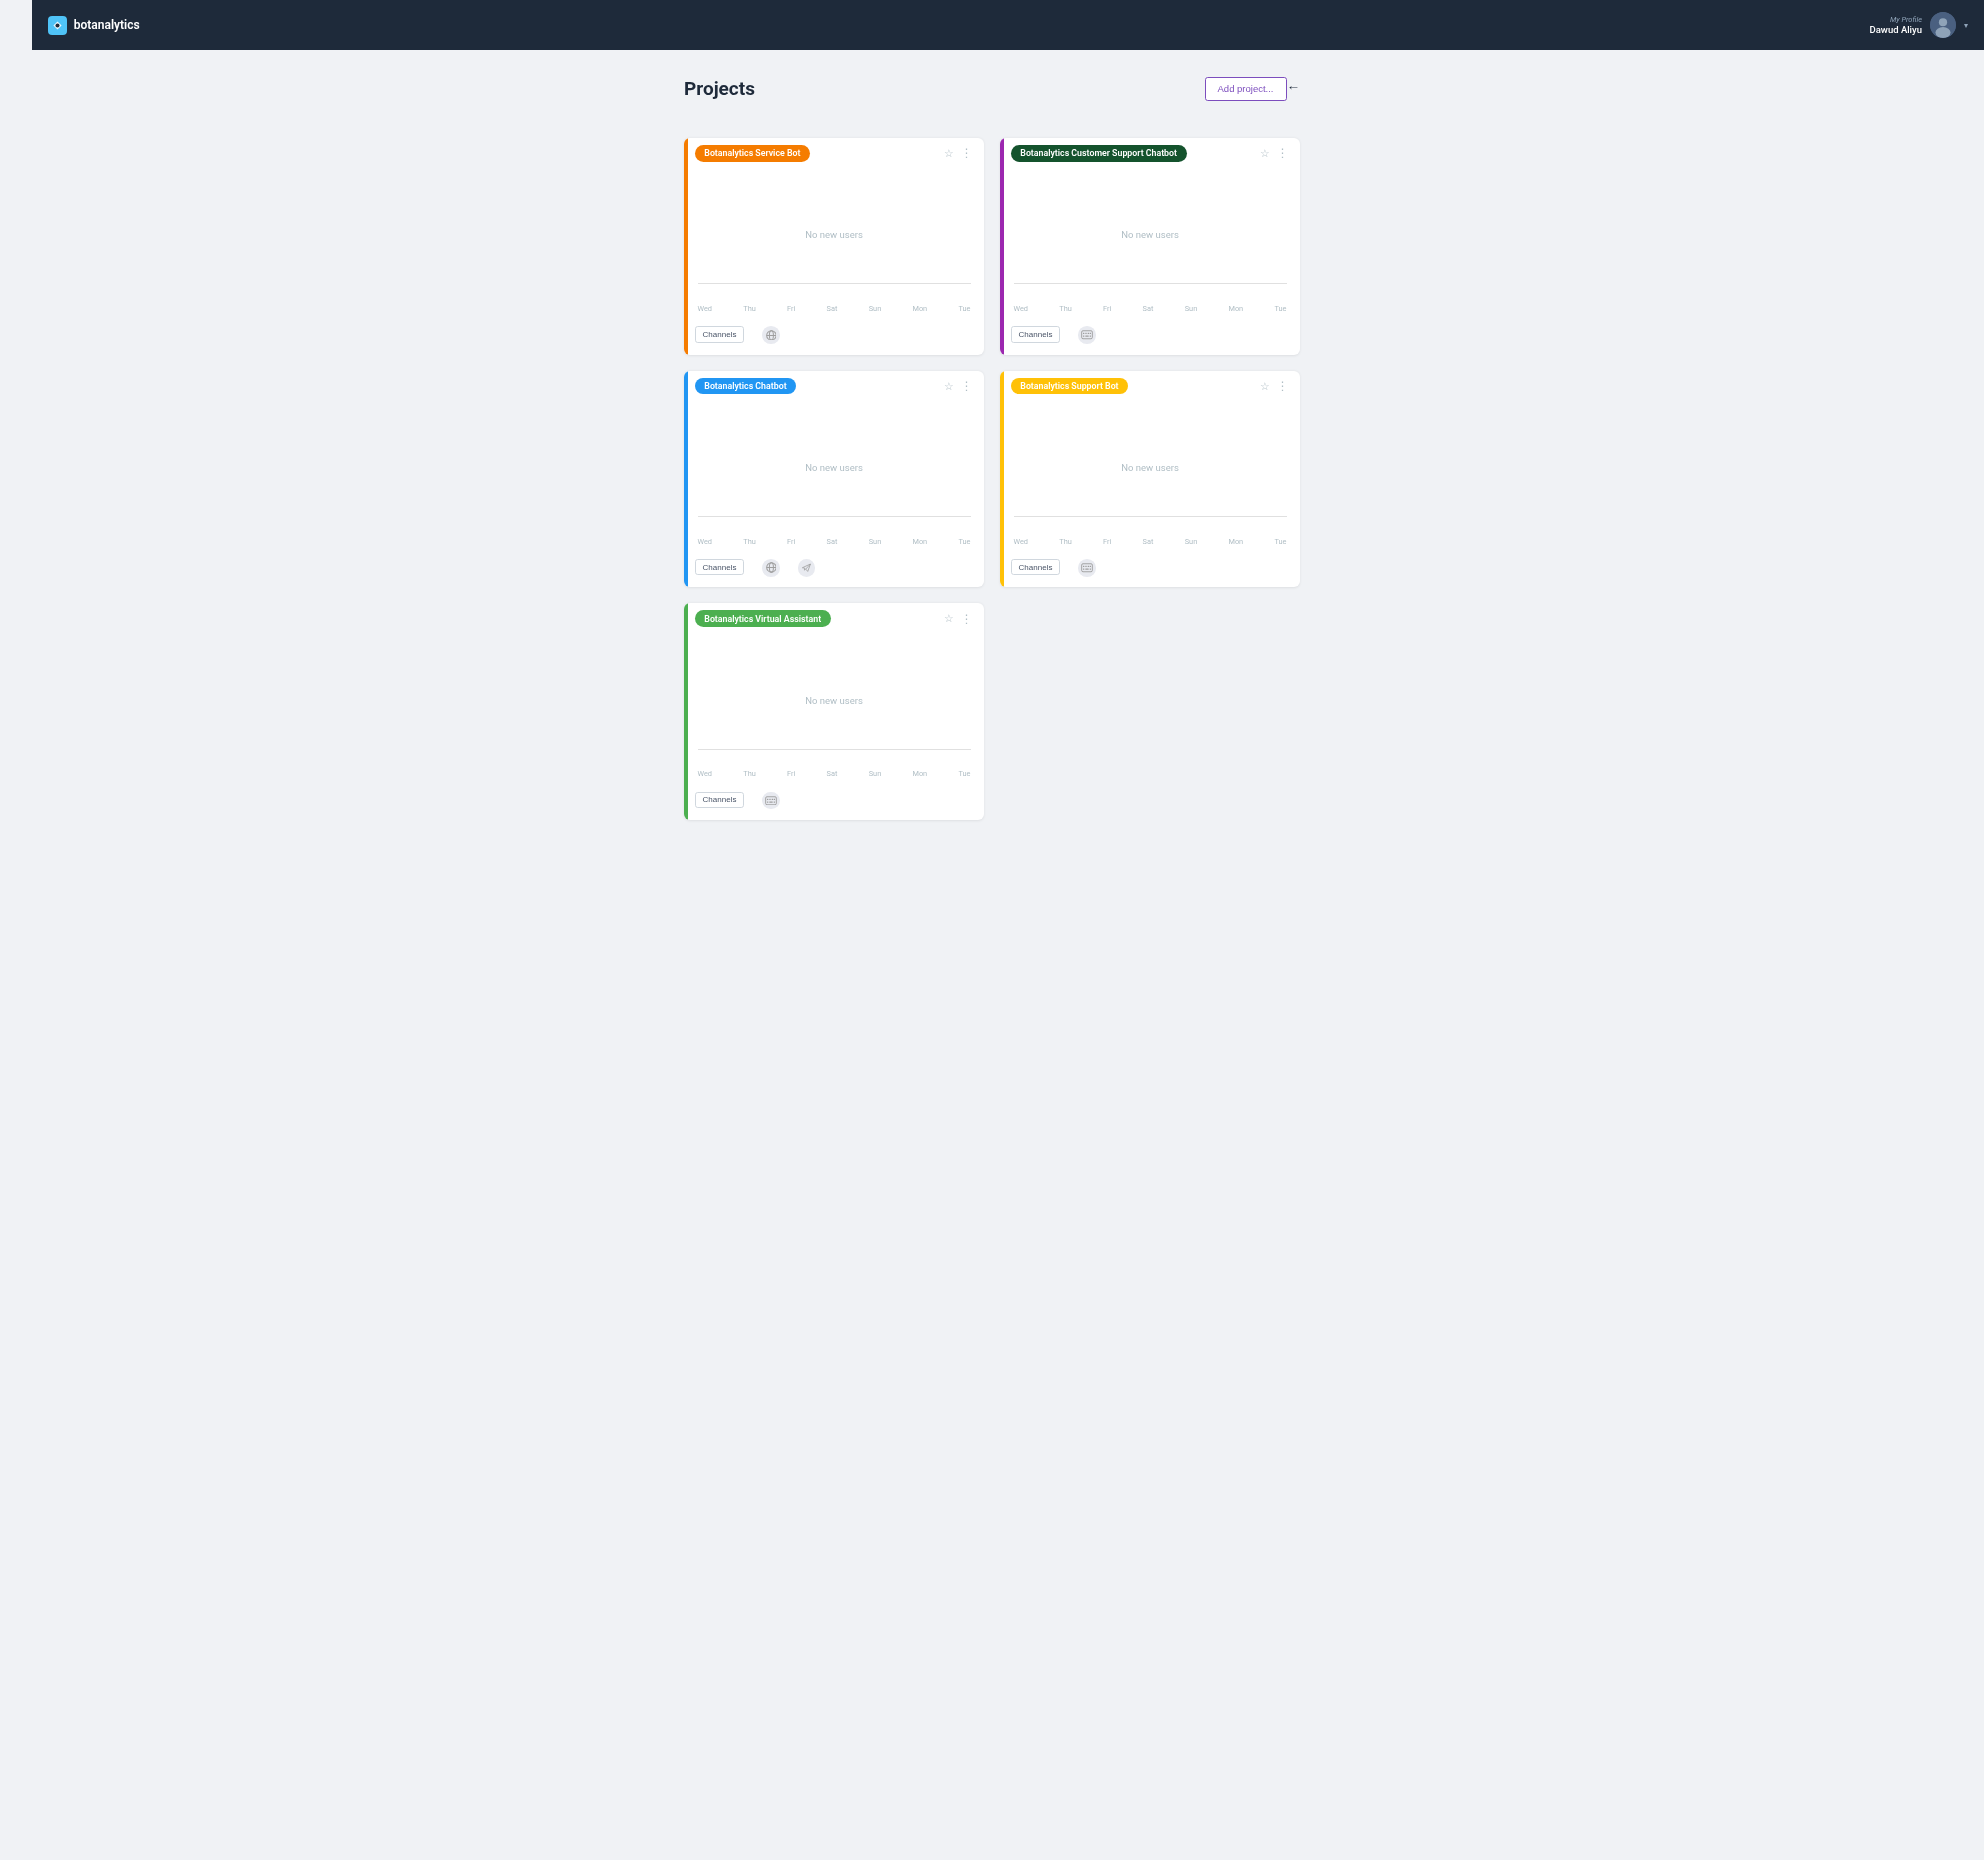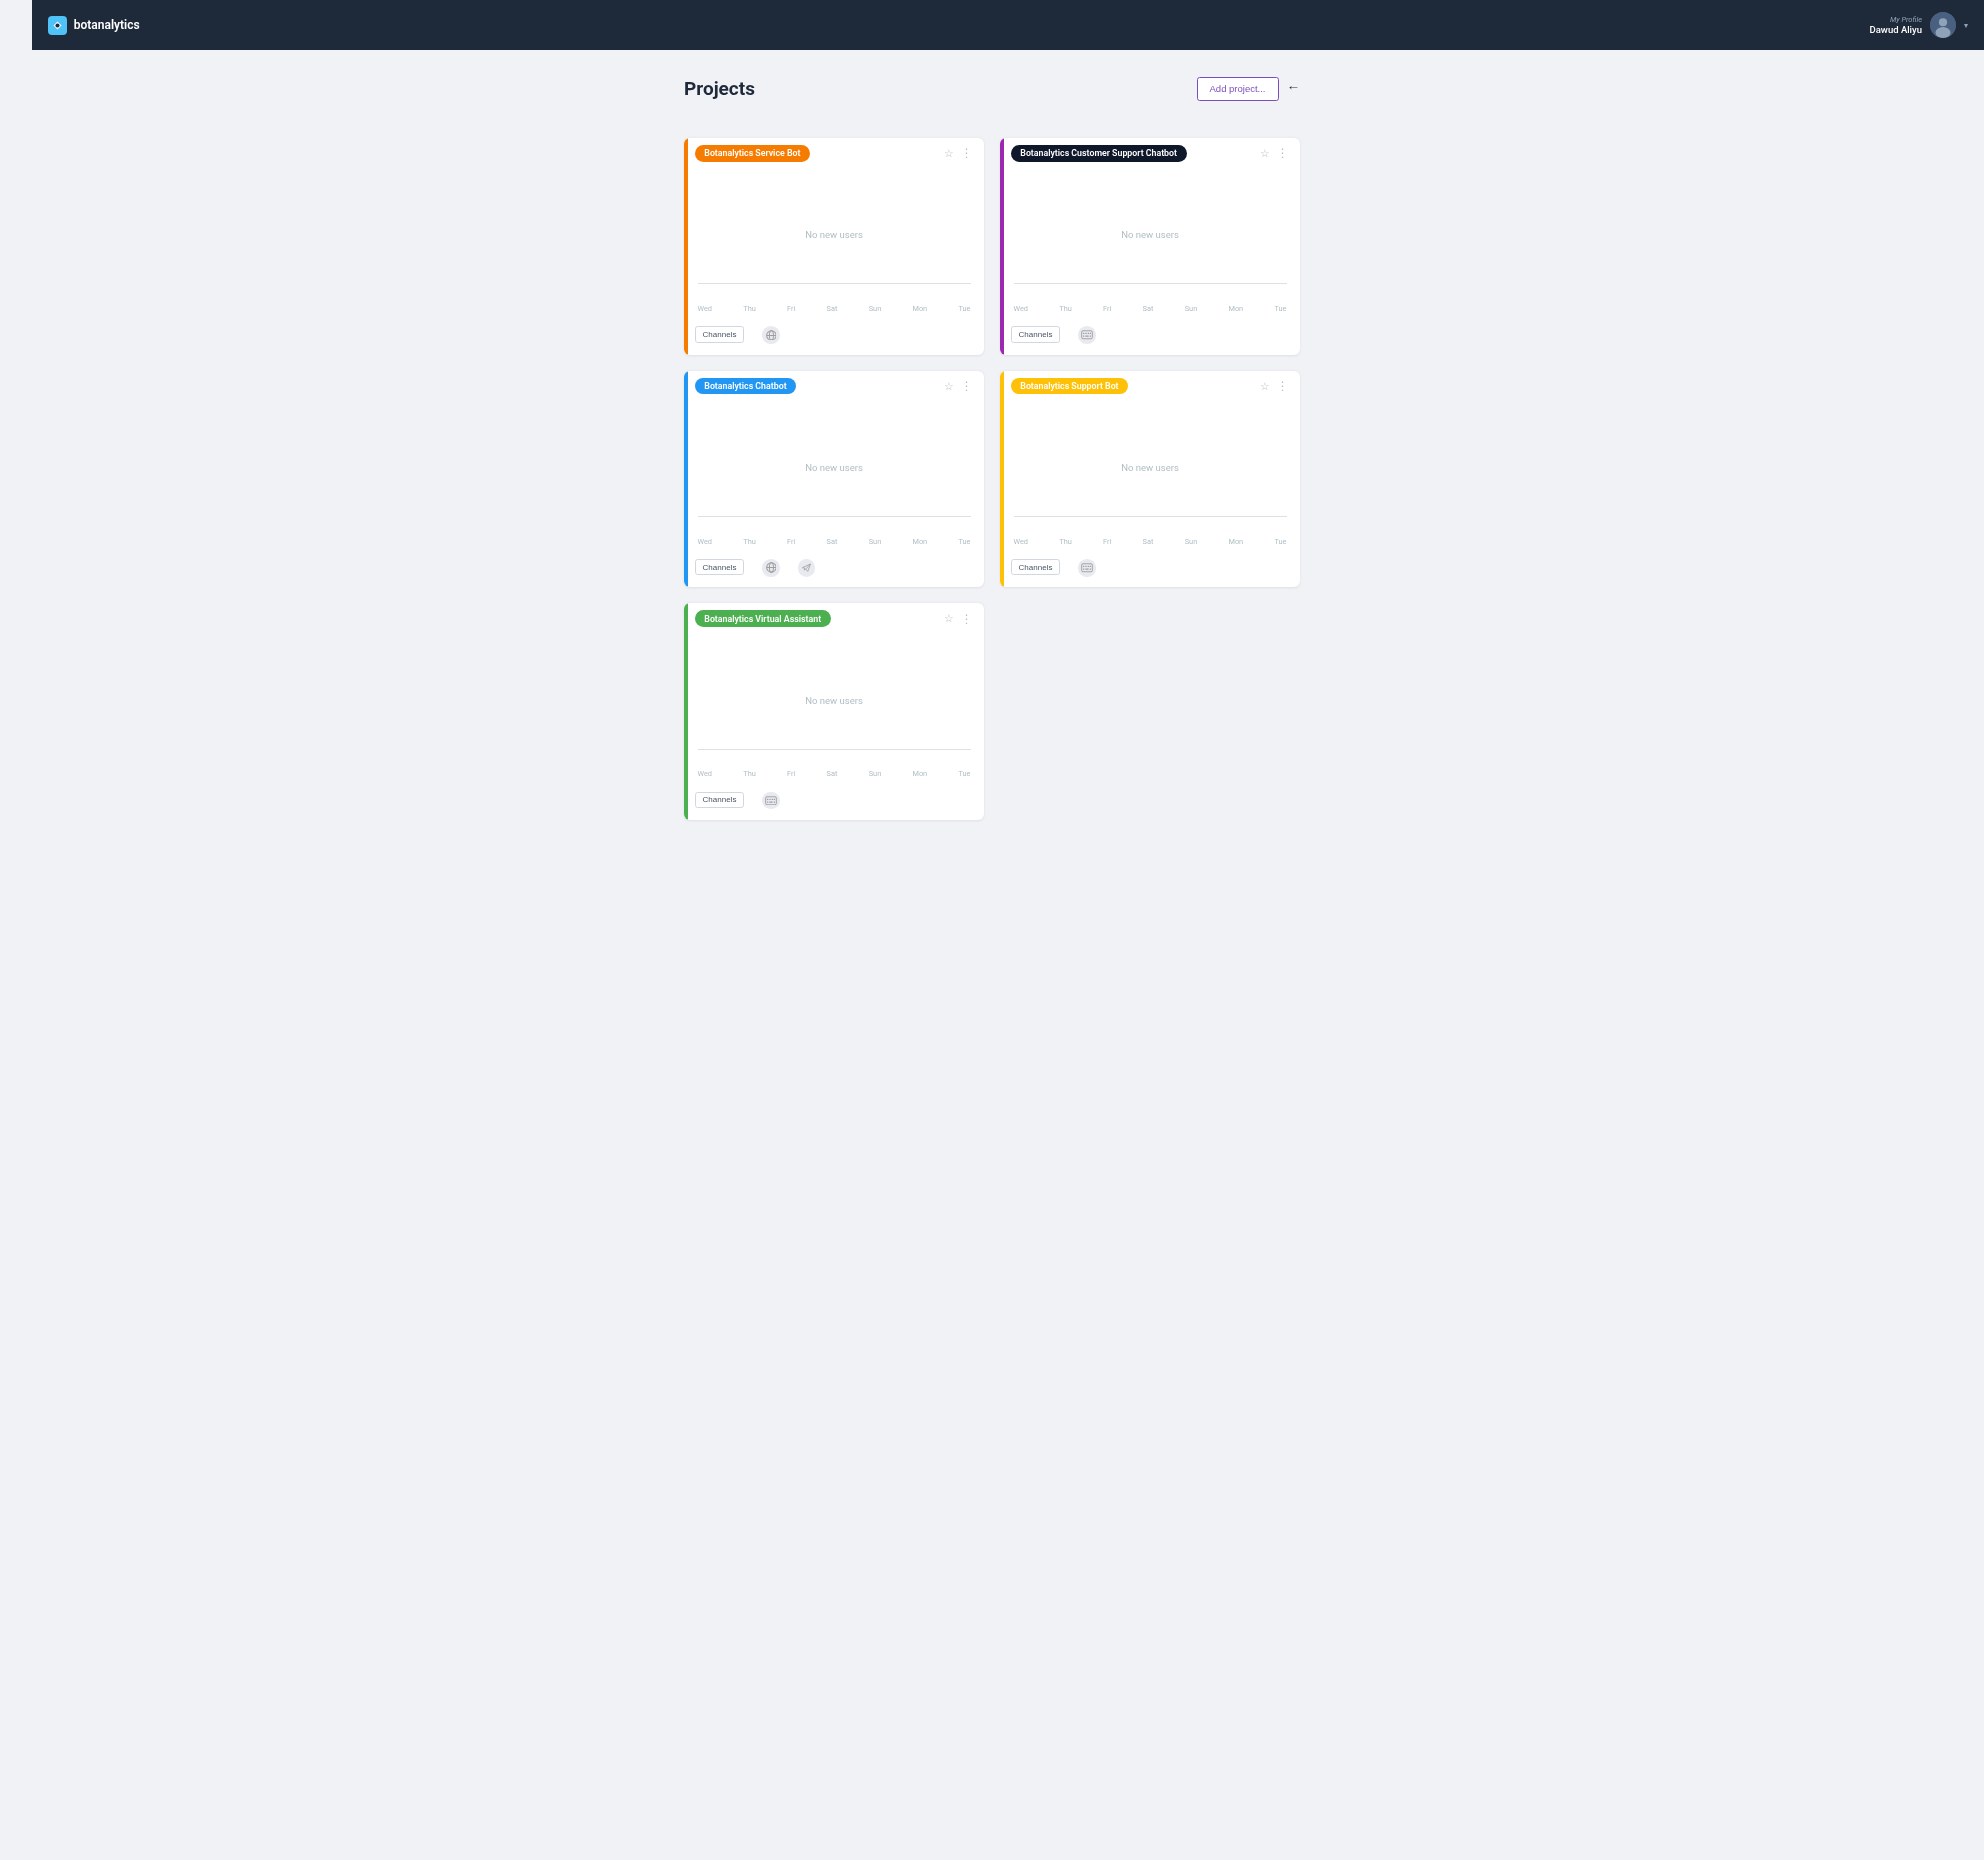--- a/index.html
+++ b/index.html
@@ -81,21 +81,20 @@
       margin-bottom: 37px;
     }
     .page-title {
       font-size: 19px;
       font-weight: 700;
       color: #1e2a3a;
     }
     .header-actions {
       display: flex;
       align-items: flex-start;
-      gap: 8px;
     }
     .add-project-btn {
       border: 1.4px solid #7c4dbd;
       background: white;
       color: #7c4dbd;
       padding: 5.4px 12px;
       font-size: 9.5px;
       font-weight: 500;
       border-radius: 2.7px;
       cursor: pointer;
@@ -284,21 +283,21 @@
               <circle cx="8" cy="8" r="7" stroke="#9e9e9e" stroke-width="1.5"></circle>
               <ellipse cx="8" cy="8" rx="3" ry="7" stroke="#9e9e9e" stroke-width="1.5"></ellipse>
               <line x1="1" y1="8" x2="15" y2="8" stroke="#9e9e9e" stroke-width="1.5"></line>
             </svg>
       </div>
     </div>
   </div>
       <div class="project-card">
     <div class="card-accent" style="background:#9c27b0"></div>
     <div class="card-header">
-      <span class="card-tag" style="background:#0f172a">Botanalytics Customer Support Chatbot</span>
+      <span class="card-tag" style="background:#14532d">Botanalytics Customer Support Chatbot</span>
       <div class="card-actions">
         <span class="star-icon">☆</span>
         <span class="menu-icon">⋮</span>
       </div>
     </div>
     <div class="chart-area">
       <span class="no-new-users">No new users</span>
       <div class="chart-line"></div>
     </div>
     <div class="chart-labels">

